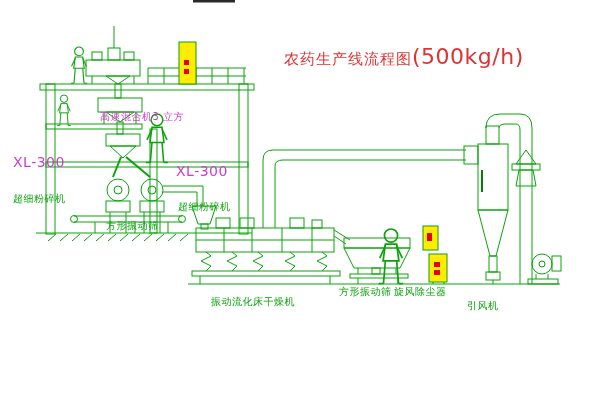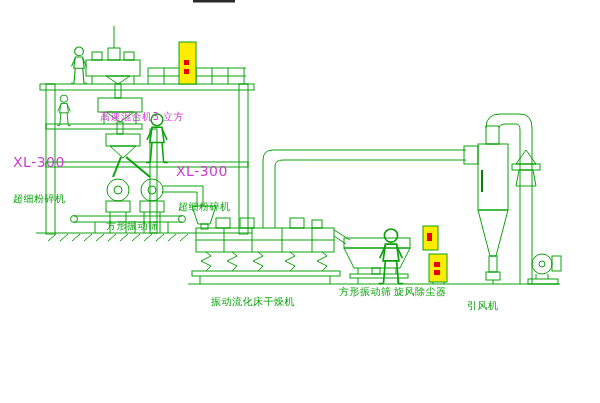--- a/index.html
+++ b/index.html
@@ -207,20 +207,23 @@
       <line class="ln" x1="433" y1="282" x2="433" y2="284"></line>
       <line class="ln" x1="444" y1="282" x2="444" y2="284"></line>
     </g>
 
     <use href="#person" transform="translate(79,47) scale(1.25)"></use>
     <use href="#person" transform="translate(64,95) scale(1.05)"></use>
     <use href="#person" transform="translate(157,114) scale(1.67)"></use>
     <use href="#person" transform="translate(391,229) scale(1.88)"></use>
   </svg>
 
+  <div class="title">
+    <span class="title-name">农药生产线流程图</span><span class="title-capacity">(500kg/h)</span>
+  </div>
 
   <div class="lbl m10" style="left:100px;top:111px">高速混合机3 立方</div>
 
   <div class="lbl m14" style="left:13px;top:155px">XL-300</div>
   <div class="lbl g10" style="left:13px;top:193px">超细粉碎机</div>
 
   <div class="lbl m14" style="left:176px;top:164px">XL-300</div>
   <div class="lbl g10" style="left:178px;top:201px">超细粉碎机</div>
 
   <div class="lbl g10" style="left:106px;top:220px">方形振动筛</div>

